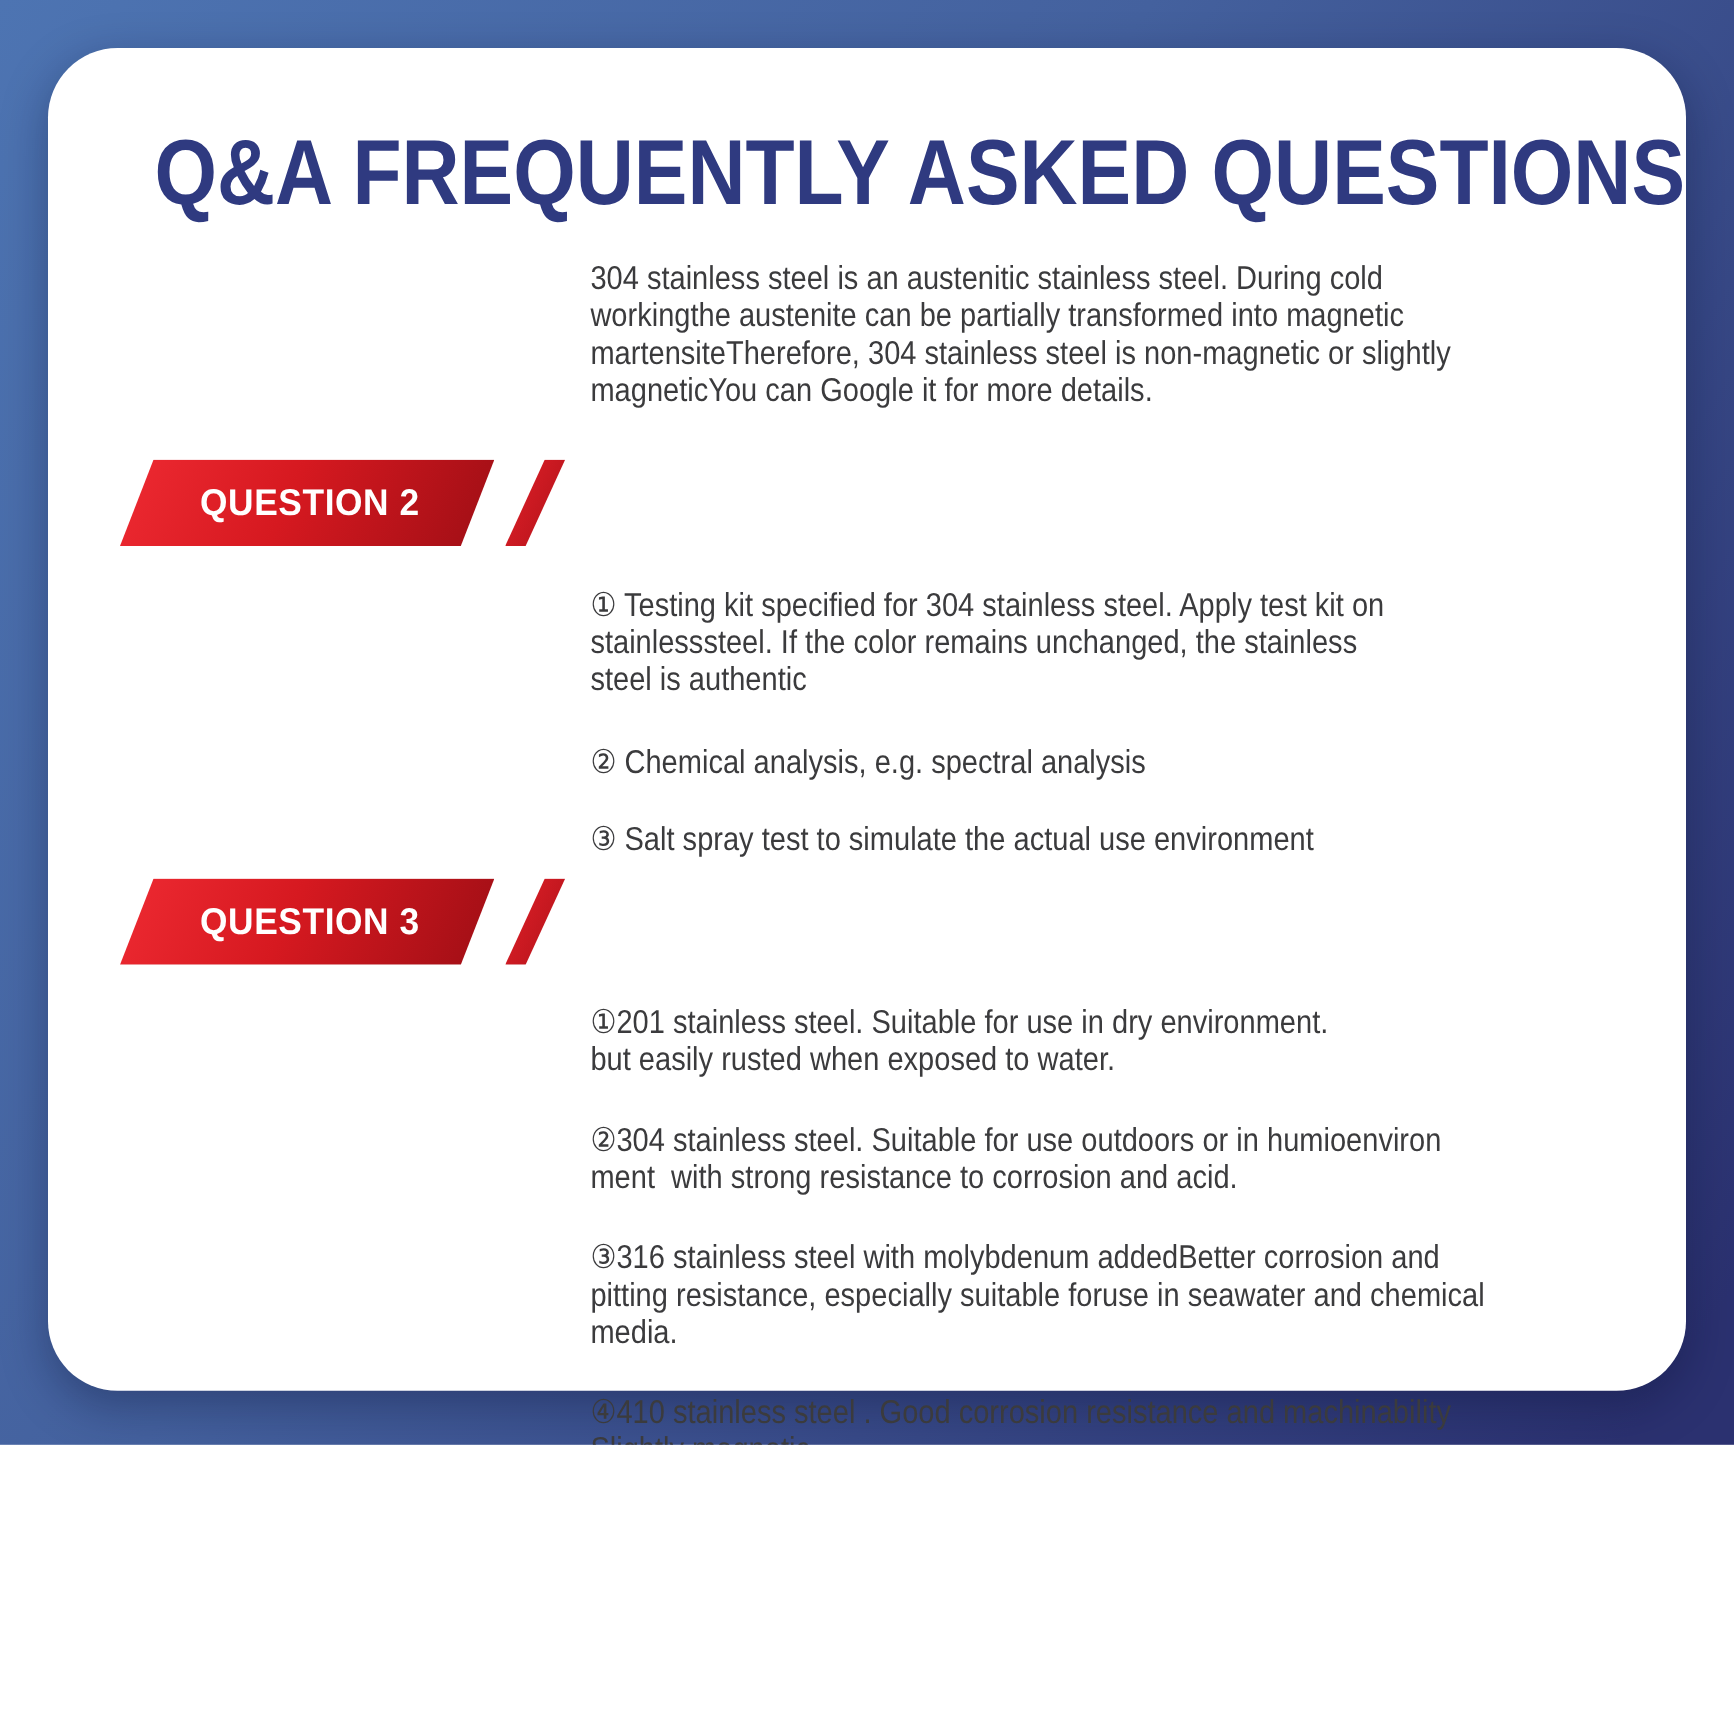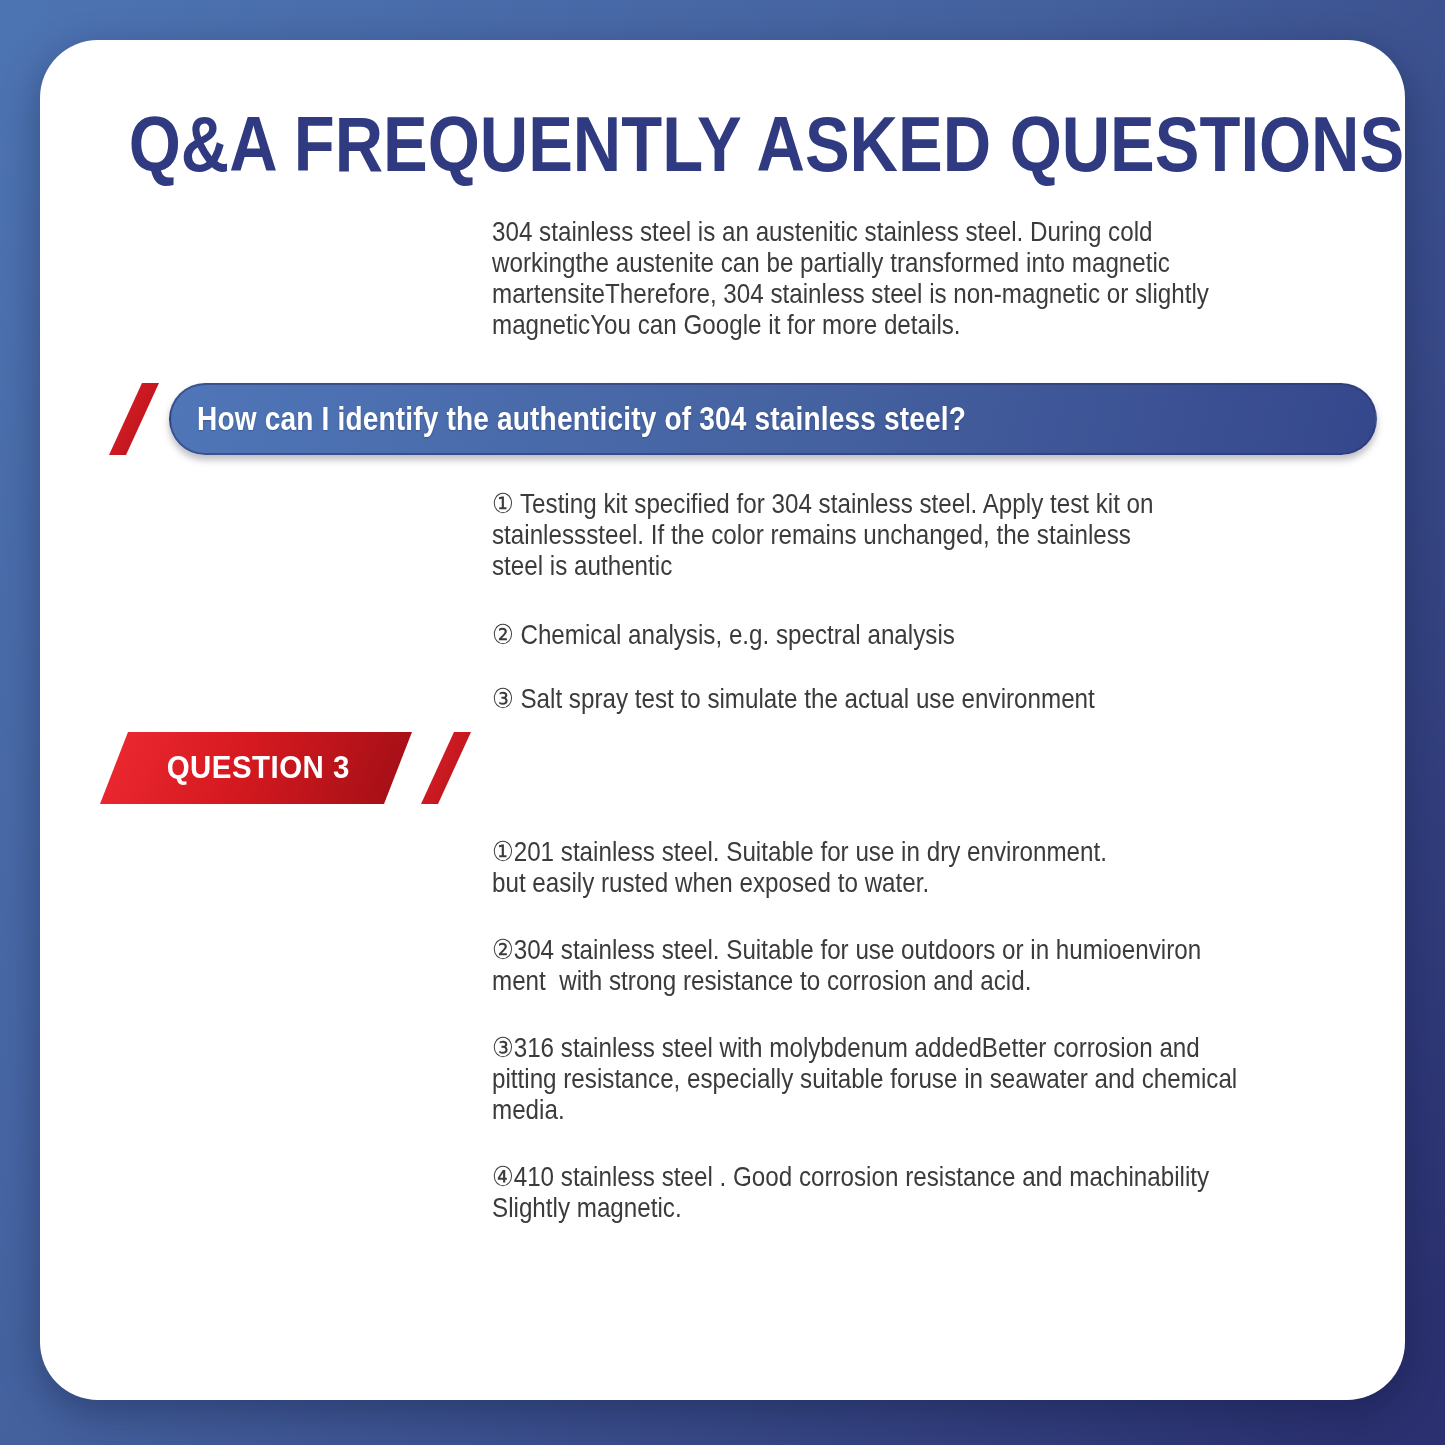--- a/index.html
+++ b/index.html
@@ -2,21 +2,21 @@
 <html><head>
 <meta charset="utf-8">
 <style>
   html, body { margin: 0; padding: 0; }
   body {
     font-family: "Liberation Sans", "DejaVu Sans", sans-serif;
     width: 1445px; height: 1445px;
   }
   .page {
     position: relative;
-    width: 1445px; height: 1445px;
+    width: 1445px; height: 1204px;
     background: linear-gradient(125deg, #4d74b2 0%, #44619e 42%, #2b3170 96%);
     overflow: hidden;
   }
   .card {
     position: absolute;
     left: 40px; top: 40px; right: 40px; bottom: 45px;
     background: #ffffff;
     border-radius: 58px;
     box-shadow: 0 12px 38px rgba(10, 15, 50, 0.35);
   }
@@ -116,24 +116,24 @@
   <div class="card">
 
     <div class="title">Q&amp;A FREQUENTLY ASKED QUESTIONS</div>
 
     <div class="answer a-q1">304 stainless steel is an austenitic stainless steel. During cold
 workingthe austenite can be partially transformed into magnetic
 martensiteTherefore, 304 stainless steel is non-magnetic or slightly
 magneticYou can Google it for more details.</div>
 
     <div class="qrow row-2">
+      <div class="badge">
+        <span class="badge-label">QUESTION 2</span>
+      </div>
       <div class="slash"></div>
-      <div class="banner">
-        <span class="banner-text">How can I identify the authenticity of 304 stainless steel?</span>
-      </div>
     </div>
     <div class="answer a-q2-1">① Testing kit specified for 304 stainless steel. Apply test kit on
 stainlesssteel. If the color remains unchanged, the stainless
 steel is authentic</div>
     <div class="answer a-q2-2">② Chemical analysis, e.g. spectral analysis</div>
     <div class="answer a-q2-3">③ Salt spray test to simulate the actual use environment</div>
 
     <div class="qrow row-3">
       <div class="badge">
         <span class="badge-label">QUESTION 3</span>

